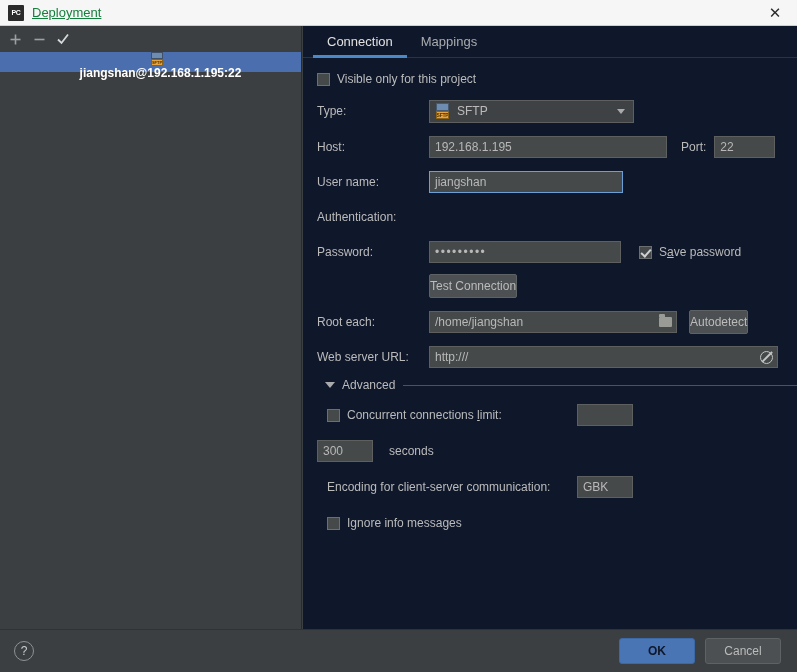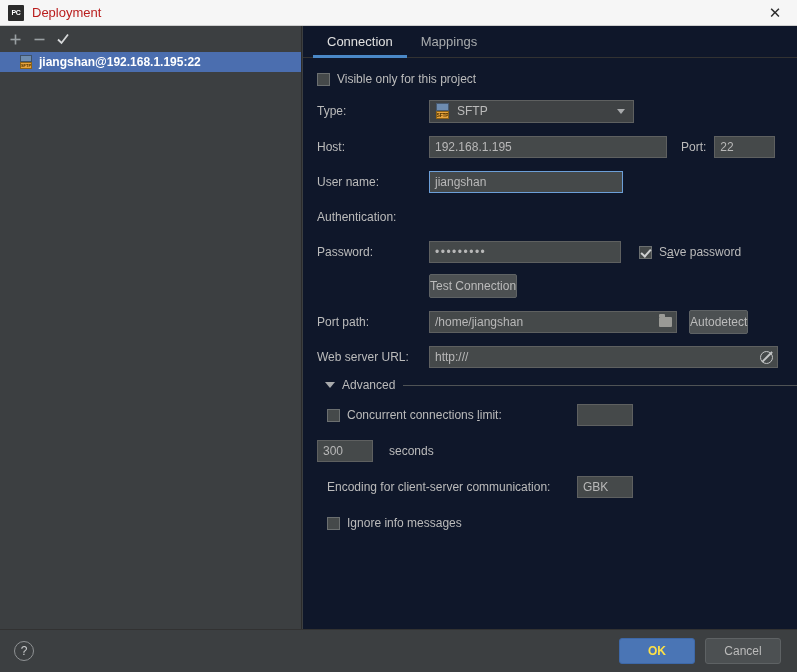--- a/index.html
+++ b/index.html
@@ -28,23 +28,24 @@
     margin-left: 8px; margin-right: 8px;
     background: #2b2b2b;
     border-radius: 1px;
     color: #ffffff;
     font-size: 7px; font-weight: bold;
     display: flex; align-items: center; justify-content: center;
     letter-spacing: -0.3px;
     font-family: "Liberation Sans", sans-serif;
   }
   #win-title {
-    color: #b91c1c;
+    color: #15803d;
     font-size: 13px;
     flex: 1;
+    text-decoration: underline;
   }
   #close-btn {
     width: 44px; height: 26px;
     display: flex; align-items: center; justify-content: center;
     color: #2b2b2b;
     font-size: 15px;
     cursor: pointer;
   }
 
   
@@ -67,20 +68,21 @@
     color: #afb1b3;
   }
 
   #server-list { padding: 0; }
   #list-item-server {
     height: 20px;
     background: #4b6eaf;
     display: flex; align-items: center;
     padding-left: 20px;
     cursor: pointer;
+    flex-direction: column;
   }
   .sftp-mini-icon {
     width: 14px; height: 14px;
     position: relative;
     margin-right: 5px;
     flex-shrink: 0;
   }
   #list-item-label {
     color: #ffffff;
     font-size: 12px;
@@ -307,21 +309,21 @@
     font-family: "Liberation Sans", sans-serif;
   }
   #bottom-actions {
     margin-left: auto;
     margin-right: 16px;
     display: flex; gap: 10px;
   }
   #ok-button {
     background: #4a75b5;
     border: 1px solid #3d68a8;
-    color: #fde047;
+    color: #0f172a;
     font-weight: bold;
     height: 26px;
     min-width: 76px;
     border-radius: 3px;
     display: flex; align-items: center; justify-content: center;
     font-size: 12px;
     cursor: pointer;
   }
   #cancel-button {
     background: #4c5052;
@@ -428,21 +430,21 @@
         <span><span>S</span><span class="mn">a</span><span>ve password</span></span>
       </div>
     </div>
 
     <div class="row" style="margin-bottom:14px;">
       <div class="lbl lbl-col"></div>
       <div class="btn">Test Connection</div>
     </div>
 
     <div class="row" style="margin-bottom:13px;">
-      <div class="lbl lbl-col">Port path:</div>
+      <div class="lbl lbl-col">Root each:</div>
       <div class="field-wrap">
         <div class="field" style="width:248px;">/home/jiangshan</div>
         <span class="field-icon">
             <span class="folder-ic"></span>
           </span>
       </div>
       <div class="btn" style="margin-left:12px;">Autodetect</div>
     </div>
 
     <div class="row" style="margin-bottom:10px;">

